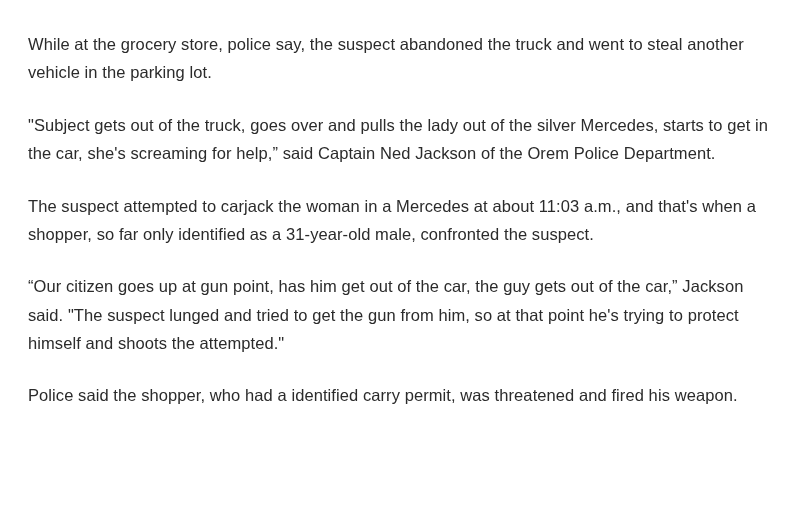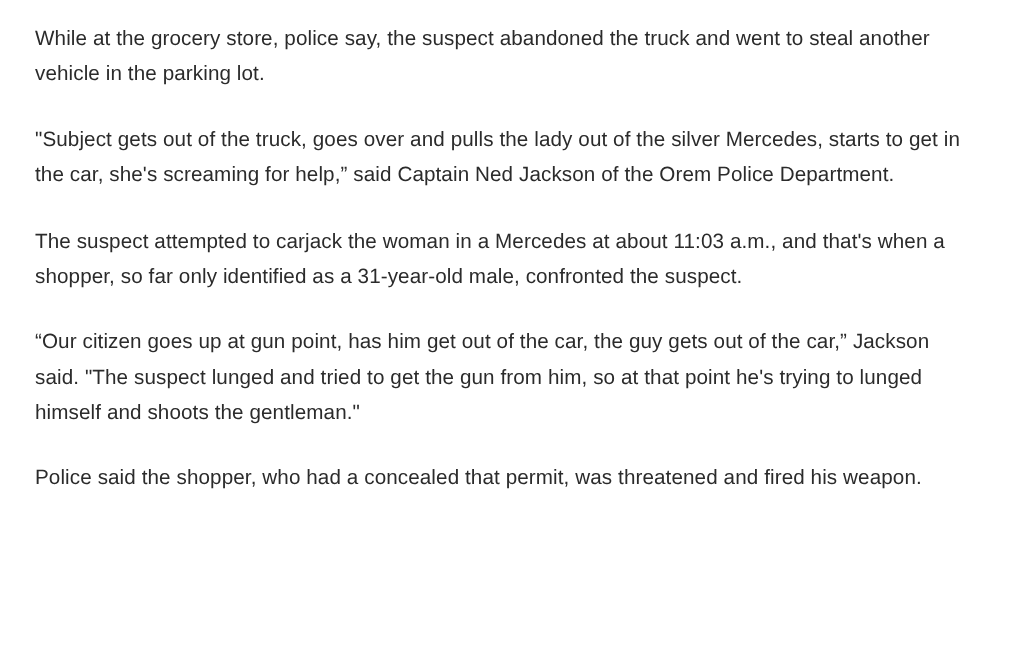--- a/index.html
+++ b/index.html
@@ -12,33 +12,33 @@
     height: 516px;
     overflow: hidden;
     font-family: "Liberation Sans", sans-serif;
     color: #222222;
   }
   .article {
     padding: 14px 30px 0 28px;
     box-sizing: border-box;
   }
   .article p {
-    margin: 3px 0 24px 0;
+    margin: 16px 0 24px 0;
     font-size: 16.5px;
     line-height: 1.72;
     color: #2b2b2b;
     font-weight: 400;
     letter-spacing: 0.005em;
   }
   .article p:last-child {
     margin-bottom: 0;
   }
 </style>
 </head>
 <body>
 
 <div class="article">
   <p>While at the grocery store, police say, the suspect abandoned the truck and went to steal another vehicle in the parking lot.</p>
   <p>"Subject gets out of the truck, goes over and pulls the lady out of the silver Mercedes, starts to get in the car, she's screaming for help,” said Captain Ned Jackson of the Orem Police Department.</p>
   <p>The suspect attempted to carjack the woman in a Mercedes at about 11:03 a.m., and that's when a shopper, so far only identified as a 31-year-old male, confronted the suspect.</p>
-  <p>“Our citizen goes up at gun point, has him get out of the car, the guy gets out of the car,” Jackson said. "The suspect lunged and tried to get the gun from him, so at that point he's trying to lunged himself and shoots the gentleman."</p>
-  <p>Police said the shopper, who had a concealed that permit, was threatened and fired his weapon.</p>
+  <p>“Our citizen goes up at gun point, has him get out of the car, the guy gets out of the car,” Jackson said. "The suspect lunged and tried to get the gun from him, so at that point he's trying to protect himself and shoots the attempted."</p>
+  <p>Police said the shopper, who had a identified carry permit, was threatened and fired his weapon.</p>
 </div>
 
 </body></html>

